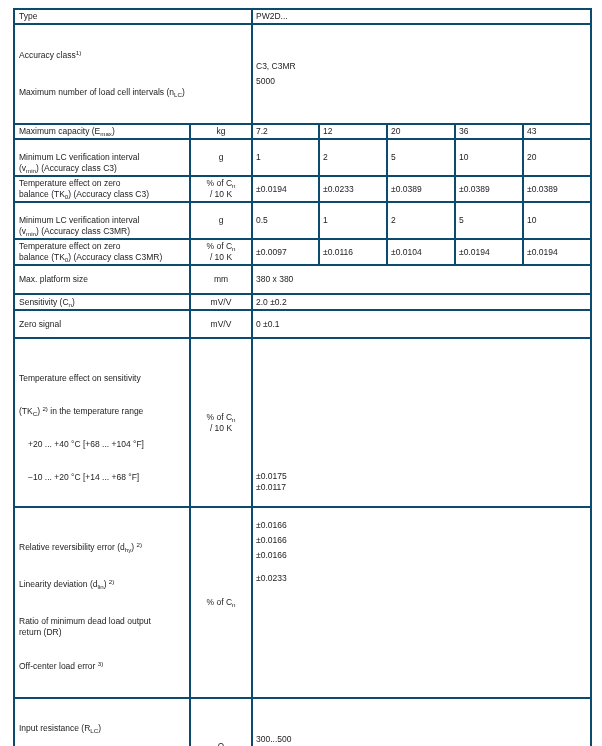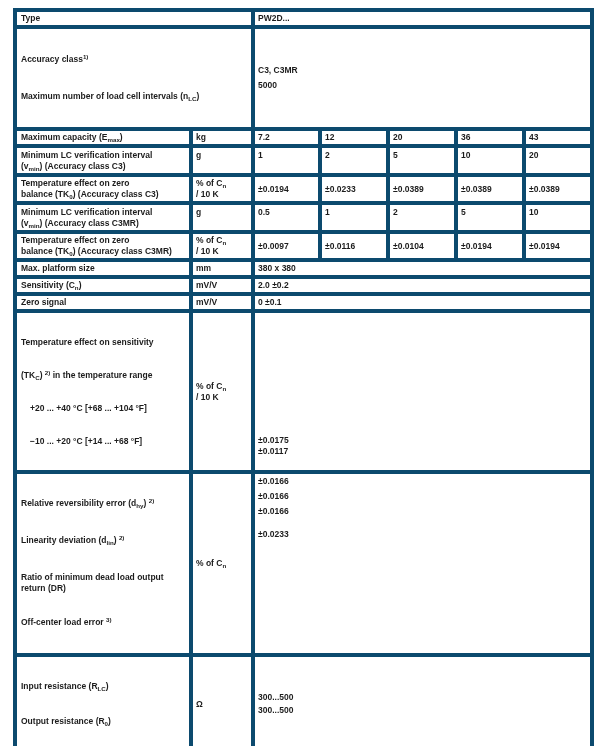--- a/index.html
+++ b/index.html
@@ -1,24 +1,24 @@
 <!DOCTYPE html>
 <html><head>
 <meta charset="utf-8">
 <style>
   html,body{margin:0;padding:0;background:#ffffff;}
   body{width:602px;height:746px;font-family:"Liberation Sans",sans-serif;color:#1c1c1c;position:relative;}
   .sheet{padding:8px 12px 0 13px;}
   table.spec{border-collapse:collapse;table-layout:fixed;width:577px;border:2px solid #000;}
-  td{border:4px solid #0c4a6e;font-size:8.5px;font-weight:bold;line-height:11px;padding:1px 3px;vertical-align:middle;overflow:hidden;box-sizing:border-box;}
+  td{border:2px solid #0c4a6e;font-size:8.5px;font-weight:normal;line-height:11px;padding:1px 3px;vertical-align:middle;overflow:hidden;box-sizing:border-box;}
   tr.tk>td{border-top-width:2px;}
   td.l{text-align:left;white-space:pre;padding-left:4px;}
-  td.u{white-space:pre-line;}
+  td.u{text-align:center;white-space:pre-line;}
   td.v{}
-  td.vt{vertical-align:top;padding-top:2px;}
+  td.vt{vertical-align:top;padding-top:12px;}
   td.vb{vertical-align:bottom;padding-bottom:13px;}
   sub{font-size:6.2px;vertical-align:-2px;line-height:0;}
   sup{font-size:6.2px;vertical-align:3.5px;line-height:0;}
   .ln{line-height:11px;}
   .ind{padding-left:9px;}
   .lh13{line-height:13px;}
   .lh15{line-height:15px;}
   .e1{height:15px;}.e2{height:15px;}.e3{height:23px;white-space:pre;}.e4{height:13px;}
   .spread{display:flex;flex-direction:column;justify-content:space-between;height:34px;}
 </style>
@@ -103,33 +103,33 @@
 balance (TK<sub>0</sub>) (Accuracy class C3MR)</td>
   <td class="u">% of C<sub>n</sub>
 / 10 K</td>
   <td class="v">±0.0097</td>
   <td class="v">±0.0116</td>
   <td class="v">±0.0104</td>
   <td class="v">±0.0194</td>
   <td class="v">±0.0194</td>
 </tr>
 
-<tr class="tk" style="height:15px">
+<tr class="tk" style="height:29px">
   <td class="l">Max. platform size</td>
   <td class="u">mm</td>
   <td class="v" colspan="5">380 x 380</td>
 </tr>
 
 <tr class="tk" style="height:16px">
   <td class="l">Sensitivity (C<sub>n</sub>)</td>
   <td class="u">mV/V</td>
   <td class="v" colspan="5">2.0 ±0.2</td>
 </tr>
 
-<tr class="tk" style="height:16px">
+<tr class="tk" style="height:28px">
   <td class="l">Zero signal</td>
   <td class="u">mV/V</td>
   <td class="v" colspan="5">0 ±0.1</td>
 </tr>
 
 <tr class="tk" style="height:48px">
   <td class="l vt">
     <div class="ln">Temperature effect on sensitivity</div>
     <div class="ln">(TK<sub>C</sub>) <sup>2)</sup> in the temperature range</div>
     <div class="ln ind">+20 ... +40 °C [+68 ... +104 °F]</div>

